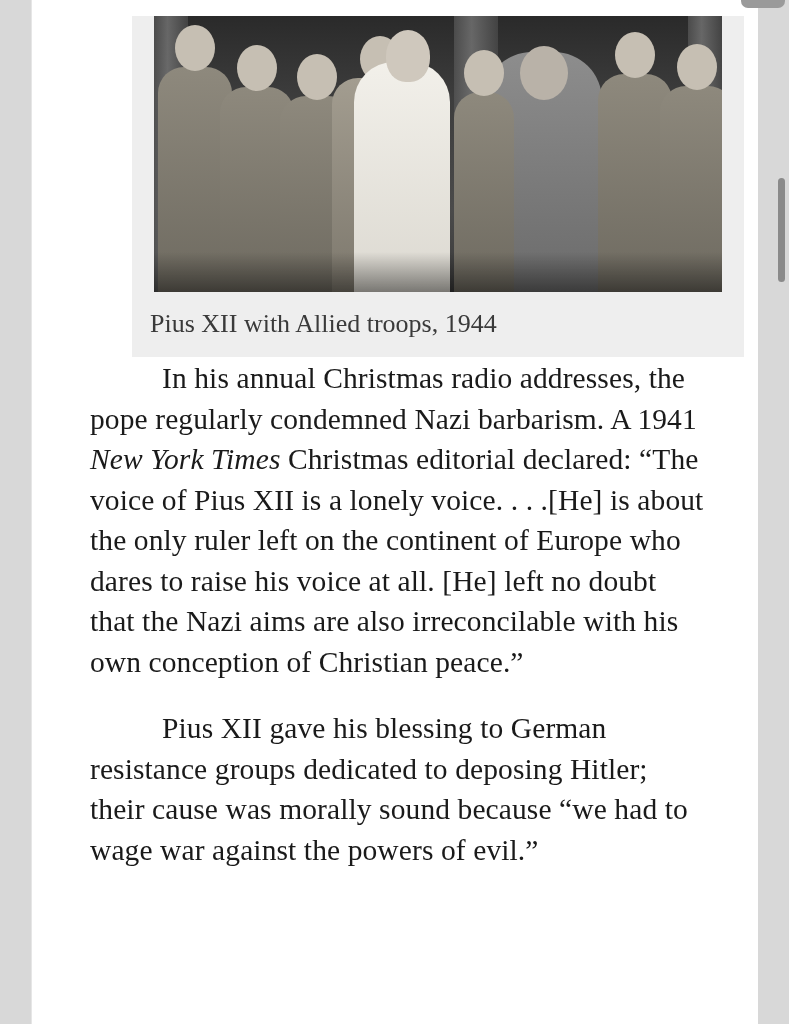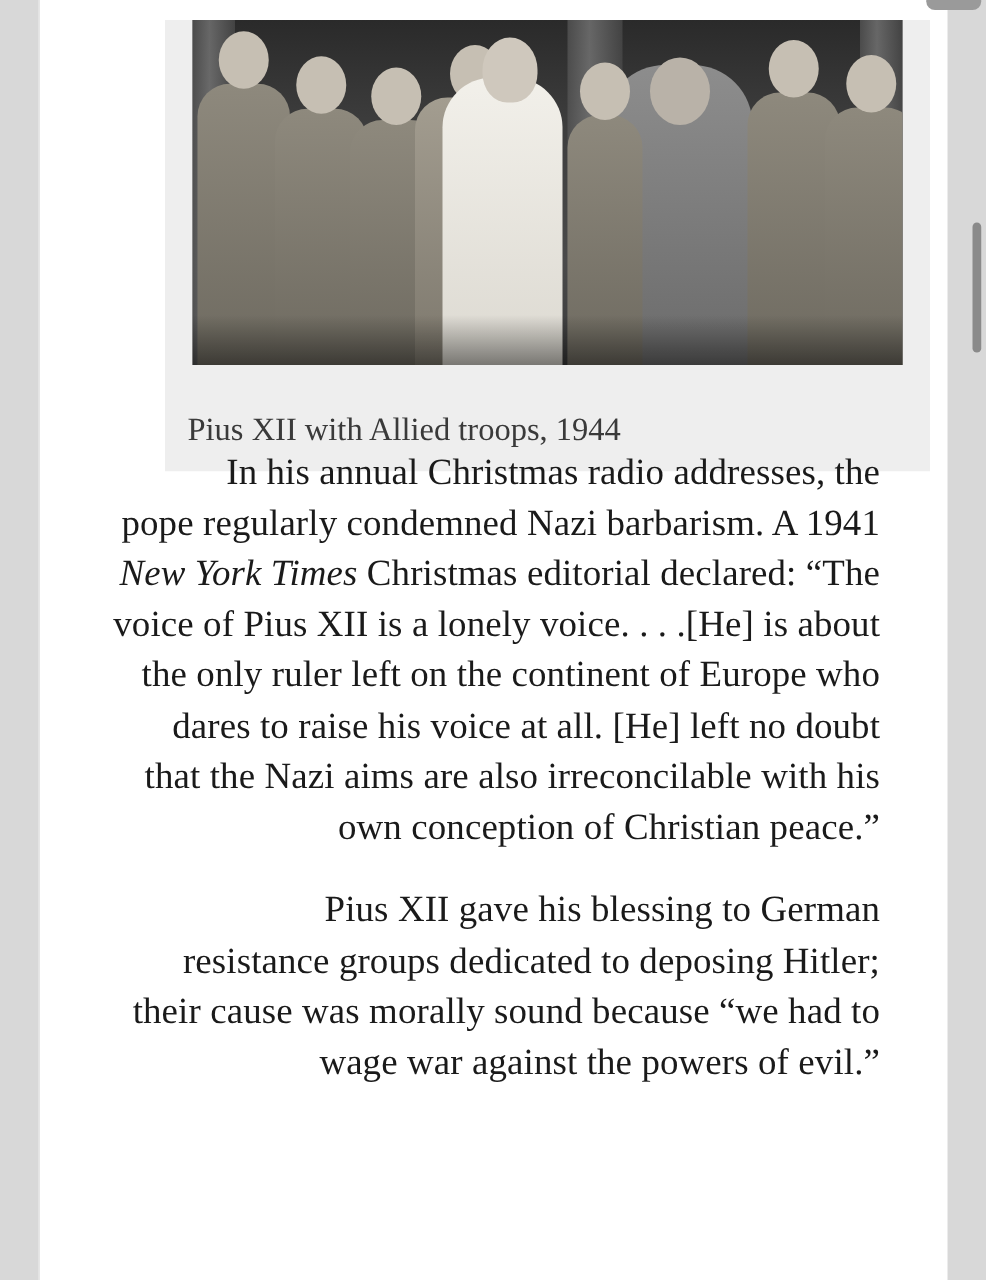--- a/index.html
+++ b/index.html
@@ -61,39 +61,38 @@
     background: #6f6f6f;
     position: relative;
     overflow: hidden;
   }
   .figure-caption {
     font-family: "Liberation Serif", serif;
     font-size: 26px;
     color: #3a3a3a;
     padding: 16px 4px 10px 18px;
     line-height: 1.2;
-    margin-top: 20px;
   }
 
   
   .body-copy {
     position: absolute;
     left: 90px;
     top: 358px;
     width: 614px;
     font-family: "Liberation Serif", serif;
     font-size: 29.5px;
     line-height: 40.5px;
     color: #1a1a1a;
     letter-spacing: 0.1px;
   }
   .para {
     margin: 0 0 26px 0;
     text-indent: 72px;
-    text-align: right;
+    text-align: left;
   }
   .para:last-child { margin-bottom: 12px; }
   .italic { font-style: italic; }
 
   
   .scrollbar-track {
     position: absolute;
     right: 4px;
     top: 0;
     width: 7px;

